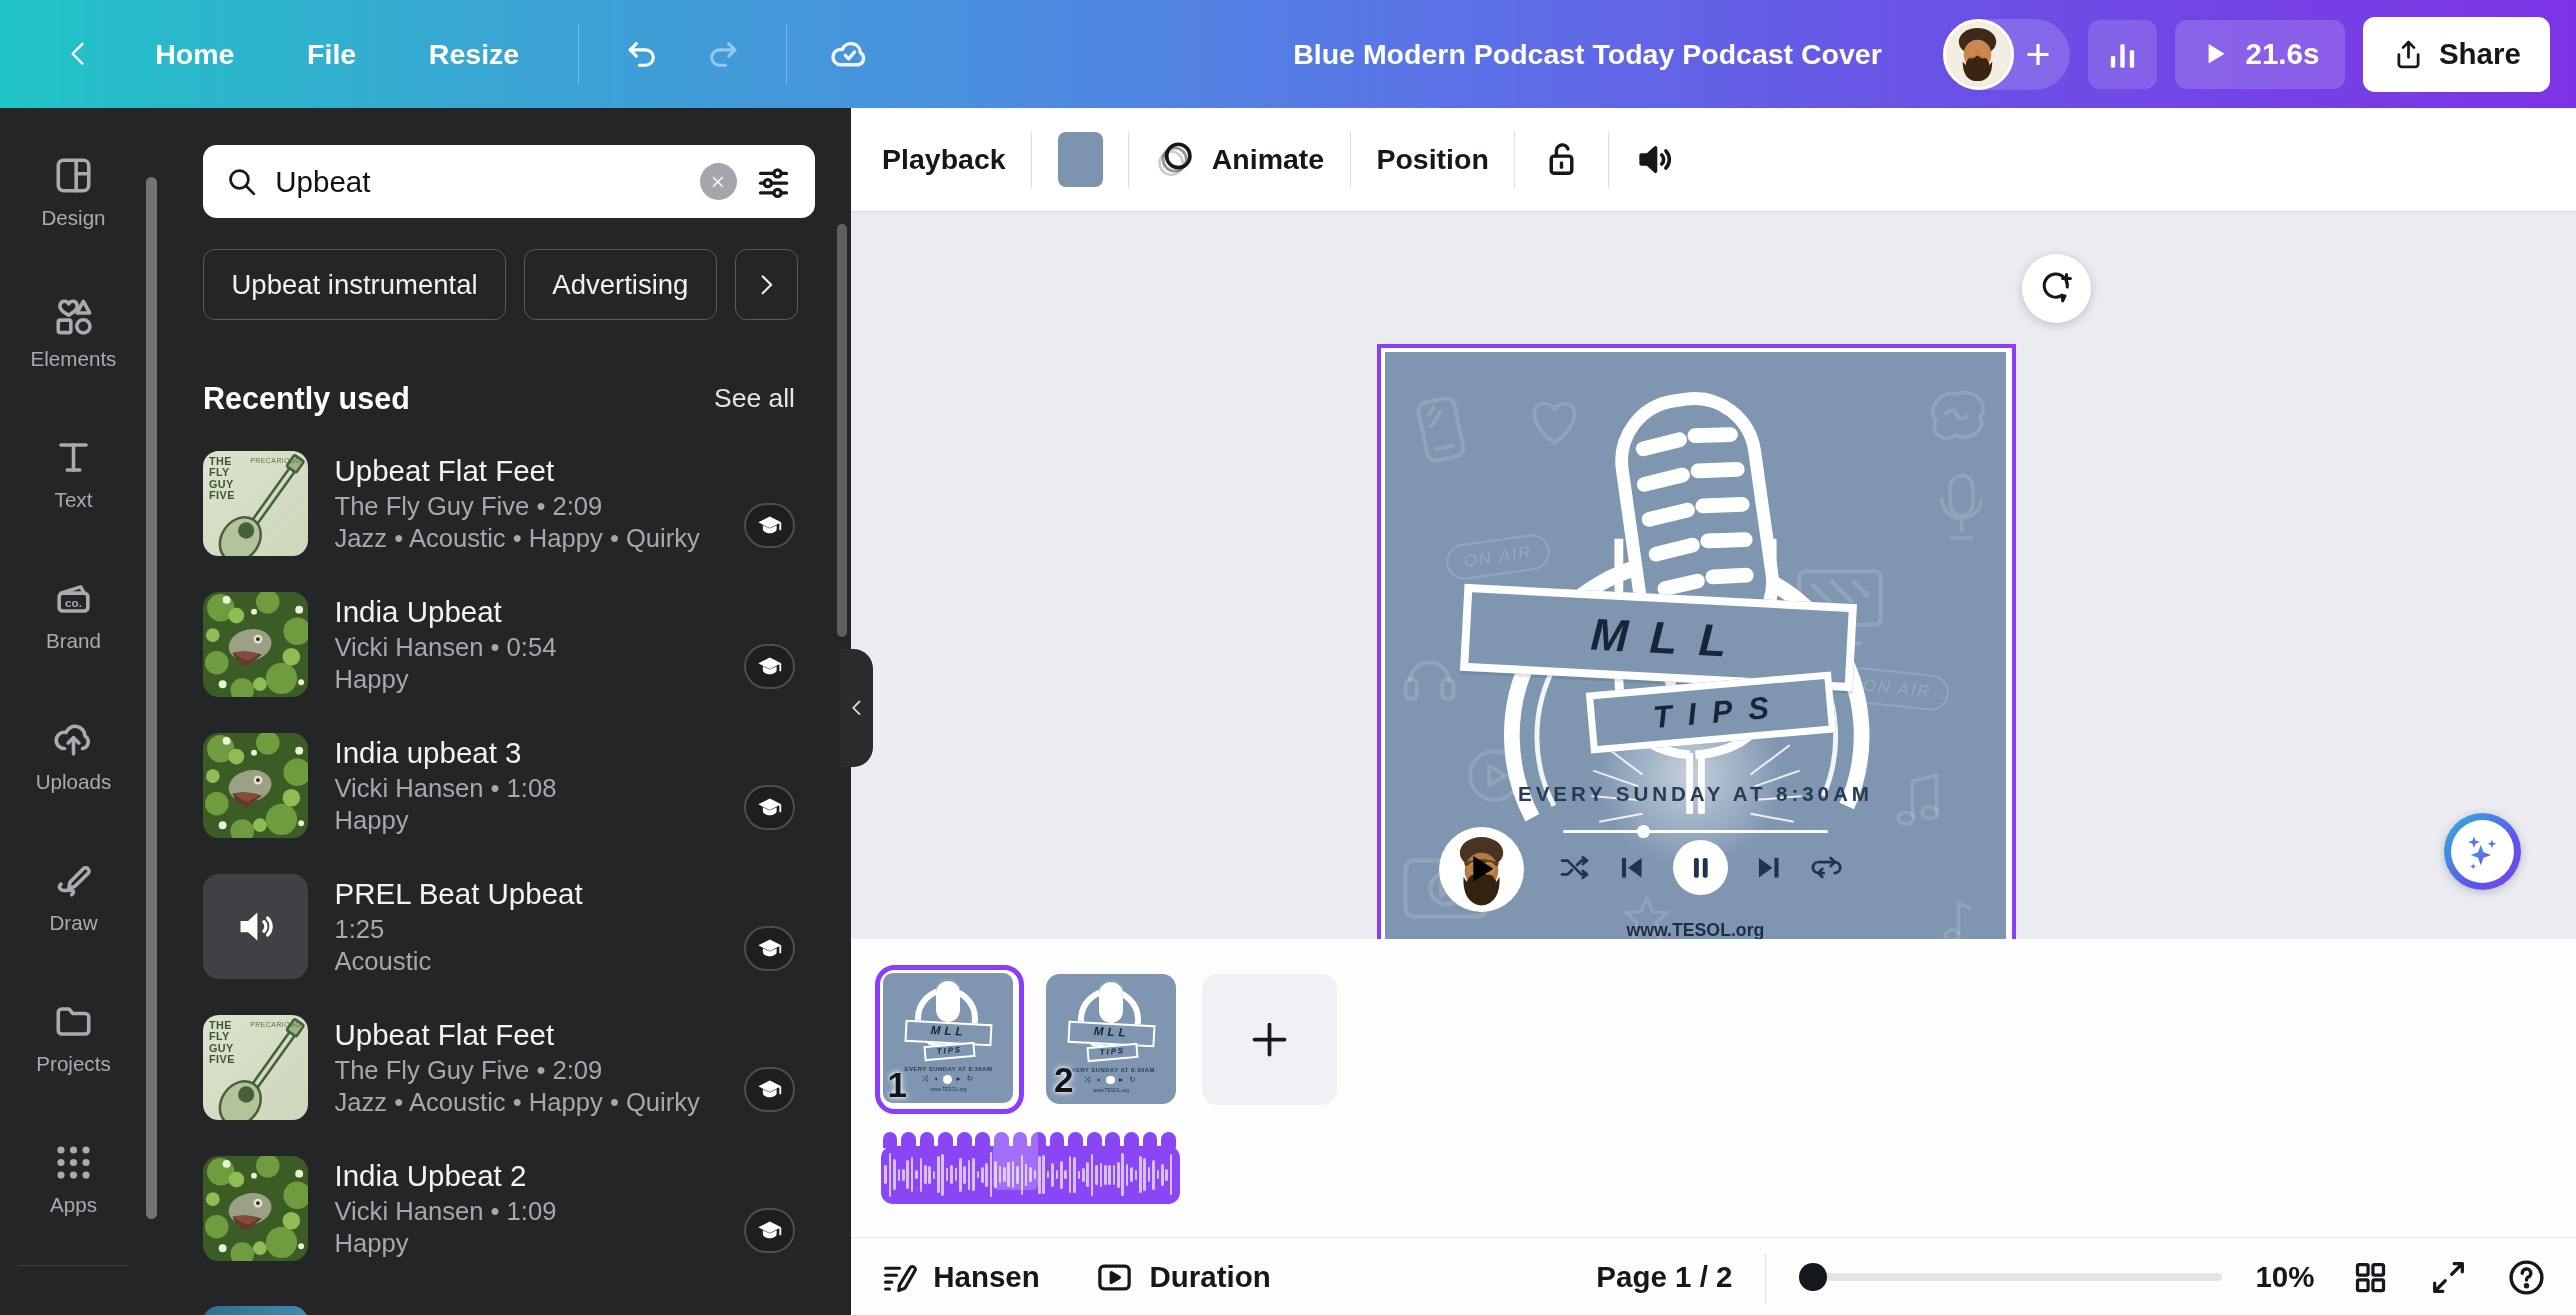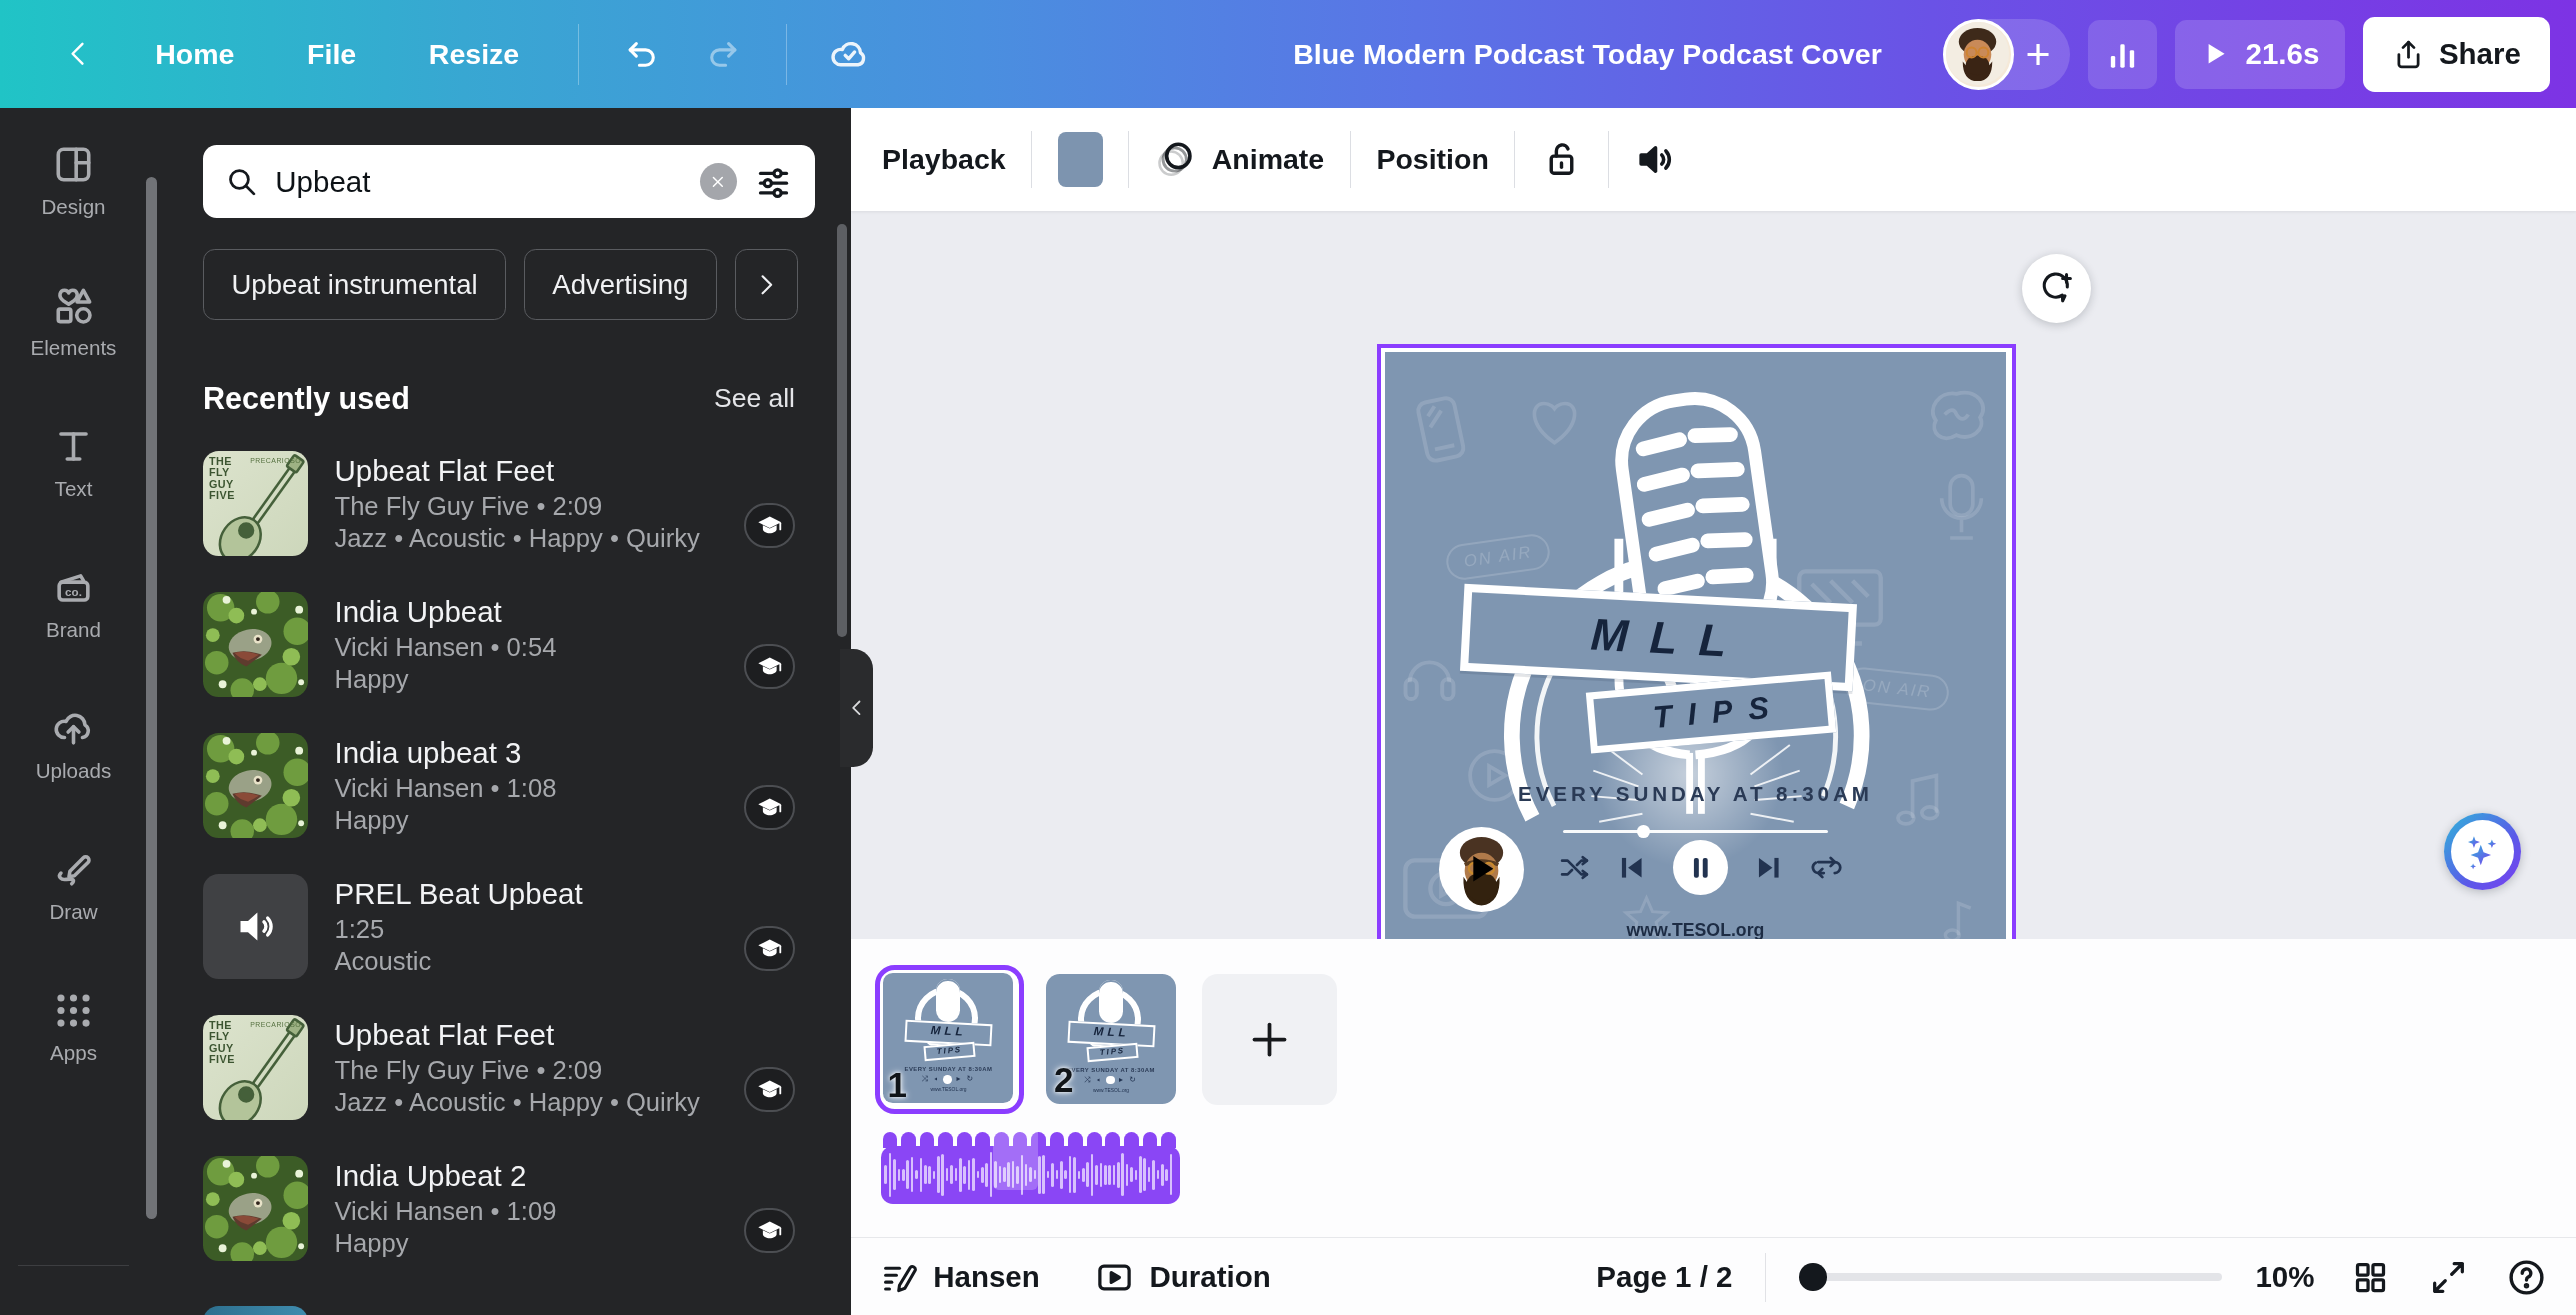--- a/index.html
+++ b/index.html
@@ -21,21 +21,21 @@
   .tb-title { position:absolute; left:1278px; width:619px; text-align:center; font-size:28.5px; font-weight:700; color:#fff; white-space:nowrap; }
   .tb-right { position:absolute; right:25.6px; top:0; height:108px; display:flex; align-items:center; gap:17.7px; }
   .avatar-pill { display:flex; align-items:center; background:rgba(255,255,255,.16); border-radius:39px; padding-right:19.7px; }
   .avatar { width:71px; height:71px; border-radius:50%; border:3.9px solid #fff; overflow:hidden; background:#f5e9d8; }
   .plus-glyph { font-size:43px; font-weight:400; color:#fff; margin-left:11.8px; line-height:1; }
   .sq-btn { width:69px; height:69px; border-radius:11.8px; background:rgba(255,255,255,.14); display:flex; align-items:center; justify-content:center; }
   .play-pill { height:69px; border-radius:11.8px; background:rgba(255,255,255,.16); display:flex; align-items:center; gap:15.7px; padding:0 25.6px; font-size:29.5px; font-weight:700; }
   .share-btn { height:75px; border-radius:11.8px; background:#fff; color:#14181d; display:flex; align-items:center; gap:13.8px; padding:0 29.5px; font-size:29.5px; font-weight:700; }
 
   
-  .rail { position:absolute; left:0; top:108px; width:147px; height:1207px; background:#242527; display:flex; flex-direction:column; align-items:center; padding-top:19px; gap:33px; z-index:10; }
+  .rail { position:absolute; left:0; top:108px; width:147px; height:1207px; background:#242527; display:flex; flex-direction:column; align-items:center; padding-top:30px; gap:33px; z-index:10; }
   .rail-item { width:138px; height:108px; display:flex; flex-direction:column; align-items:center; justify-content:center; gap:9.8px; color:#a9abaf; cursor:pointer; }
   .rail-item span { font-size:20.6px; }
   .rail-div { position:absolute; left:17.7px; right:17.7px; top:1157px; height:1px; background:#3d3e41; }
   .rail-scroll { position:absolute; left:146px; top:177px; width:10.8px; height:1042px; background:#717377; border-radius:5.9px; z-index:12; }
 
   
   .panel { position:absolute; left:147px; top:108px; width:704px; height:1207px; background:#242527; z-index:9; overflow:hidden; }
   .panel-scroll { position:absolute; right:3.9px; top:116px; width:9.8px; height:413px; background:#5d5f63; border-radius:4.9px; }
   .searchbox { position:absolute; left:56px; top:37px; width:612px; height:73px; background:#fff; border-radius:13.8px; display:flex; align-items:center; padding:0 21.6px; gap:17.7px; }
   .searchbox input { border:none; outline:none; flex:1; font-size:29.5px; color:#0d1216; font-family:inherit; background:transparent; }
@@ -249,20 +249,26 @@
           <path d="M9 14 L12 11 L15 14"></path>
         </svg>
       <span>Uploads</span>
     </div>
     <div class="rail-item">
       <svg class="ic" width="43" height="43" viewBox="0 0 24 24">
           <path d="M10 13 L17.5 5.5 a1.8 1.8 0 0 1 2.6 2.6 L12.5 15.5 L9.5 16 Z"></path>
           <path d="M5 14 C3 16 5 18 8 17.5 C12 17 13 18 11 20"></path>
         </svg>
       <span>Draw</span>
+    </div>
+    <div class="rail-item">
+      <svg class="ic" width="43" height="43" viewBox="0 0 24 24">
+          <path d="M3.5 7 a2 2 0 0 1 2-2 h4 l2 2.5 h7 a2 2 0 0 1 2 2 V17 a2 2 0 0 1 -2 2 H5.5 a2 2 0 0 1 -2-2 Z"></path>
+        </svg>
+      <span>Projects</span>
     </div>
     <div class="rail-item">
       <svg class="icf" width="43" height="43" viewBox="0 0 24 24" fill="currentColor">
           <g>
             <circle cx="5" cy="5" r="2"></circle>
             <circle cx="12" cy="5" r="2"></circle>
             <circle cx="19" cy="5" r="2"></circle>
             <circle cx="5" cy="12" r="2"></circle>
             <circle cx="12" cy="12" r="2"></circle>
             <circle cx="19" cy="12" r="2"></circle>

